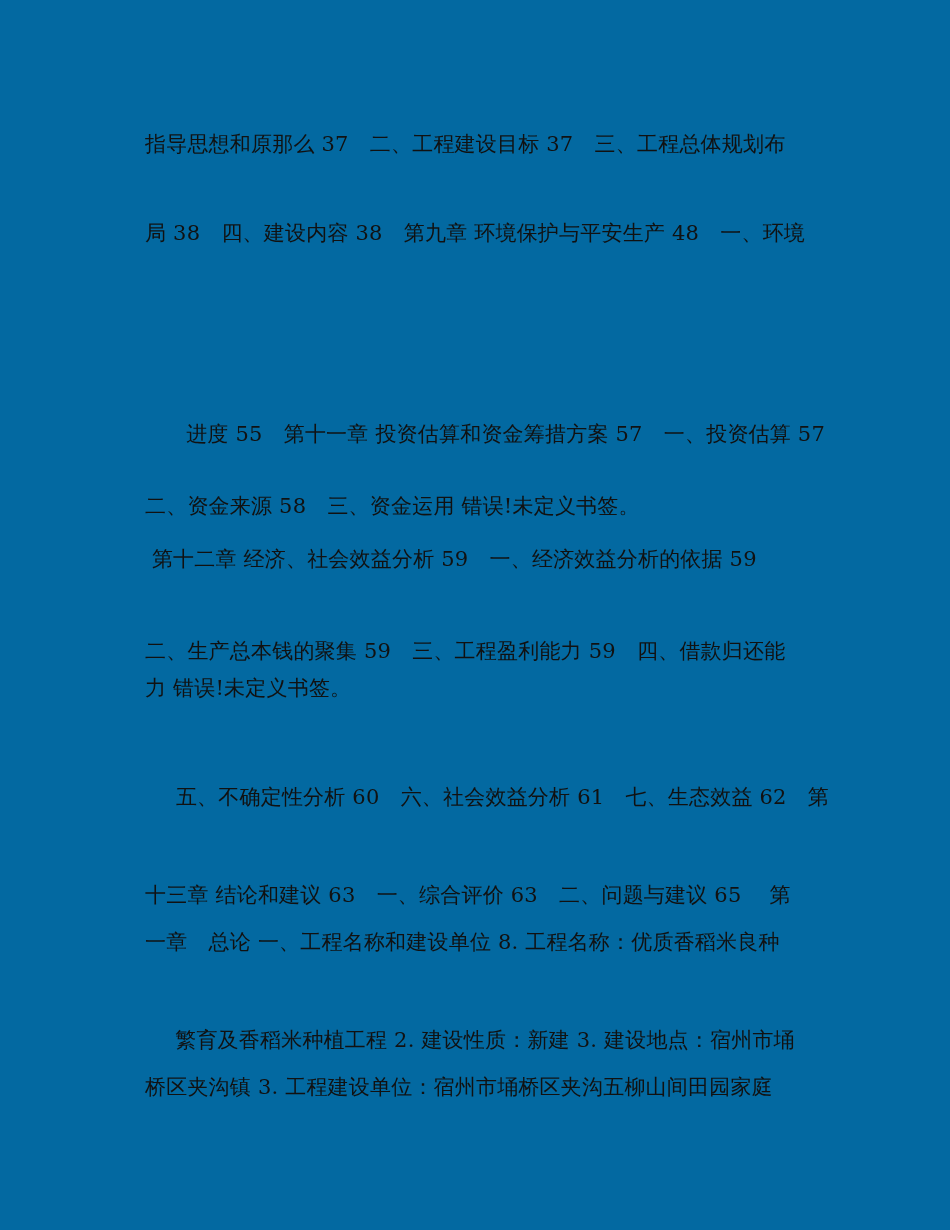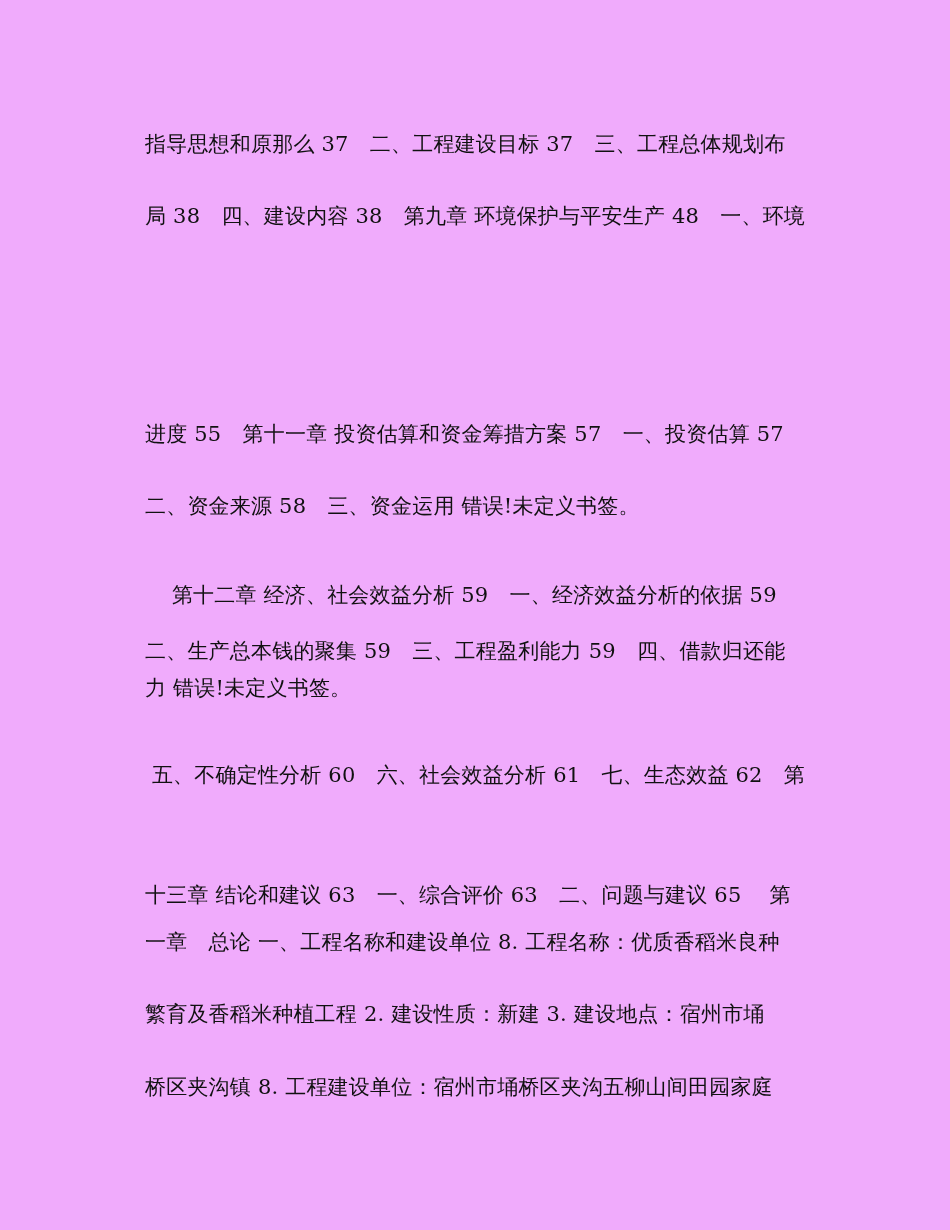--- a/index.html
+++ b/index.html
@@ -14,45 +14,45 @@
       overflow: hidden;
       font-family: "DejaVu Serif", "Liberation Serif", serif;
       color: #111111;
     }
     .page {
       position: absolute;
       left: 0;
       top: 0;
       width: 950px;
       height: 1230px;
-      background: #f0abfc;
+      background: #0369a1;
     }
     .line {
       position: absolute;
       left: 145px;
       width: 680px;
       height: 30px;
       line-height: 30px;
       font-size: 21px;
       white-space: pre;
       letter-spacing: 0.2px;
     }
     .line.indent {
       left: 145px;
     }
   </style>
 </head>
 <body>
 
 <div class="page">
   <div class="line" style="top:129px;">指导思想和原那么 37　二、工程建设目标 37　三、工程总体规划布</div>
-  <div class="line" style="top:201px;">局 38　四、建设内容 38　第九章 环境保护与平安生产 48　一、环境</div>
-  <div class="line" style="top:419px;">进度 55　第十一章 投资估算和资金筹措方案 57　一、投资估算 57</div>
+  <div class="line" style="top:218px;">局 38　四、建设内容 38　第九章 环境保护与平安生产 48　一、环境</div>
+  <div class="line" style="top:419px;text-align:right;">进度 55　第十一章 投资估算和资金筹措方案 57　一、投资估算 57</div>
   <div class="line" style="top:491px;">二、资金来源 58　三、资金运用 错误!未定义书签。</div>
-  <div class="line indent" style="top:580px;margin-left:20px;"> 第十二章 经济、社会效益分析 59　一、经济效益分析的依据 59</div>
+  <div class="line indent" style="top:544px;"> 第十二章 经济、社会效益分析 59　一、经济效益分析的依据 59</div>
   <div class="line" style="top:636px;">二、生产总本钱的聚集 59　三、工程盈利能力 59　四、借款归还能</div>
   <div class="line" style="top:673px;">力 错误!未定义书签。</div>
-  <div class="line indent" style="top:760px;"> 五、不确定性分析 60　六、社会效益分析 61　七、生态效益 62　第</div>
+  <div class="line indent" style="top:782px;margin-left:24px;"> 五、不确定性分析 60　六、社会效益分析 61　七、生态效益 62　第</div>
   <div class="line" style="top:880px;">十三章 结论和建议 63　一、综合评价 63　二、问题与建议 65　 第</div>
   <div class="line" style="top:927px;">一章　总论 一、工程名称和建设单位 8. 工程名称：优质香稻米良种</div>
-  <div class="line" style="top:999px;">繁育及香稻米种植工程 2. 建设性质：新建 3. 建设地点：宿州市埇</div>
-  <div class="line" style="top:1072px;">桥区夹沟镇 8. 工程建设单位：宿州市埇桥区夹沟五柳山间田园家庭</div>
+  <div class="line" style="top:1025px;text-align:center;">繁育及香稻米种植工程 2. 建设性质：新建 3. 建设地点：宿州市埇</div>
+  <div class="line" style="top:1072px;">桥区夹沟镇 3. 工程建设单位：宿州市埇桥区夹沟五柳山间田园家庭</div>
 </div>
 
 </body></html>

